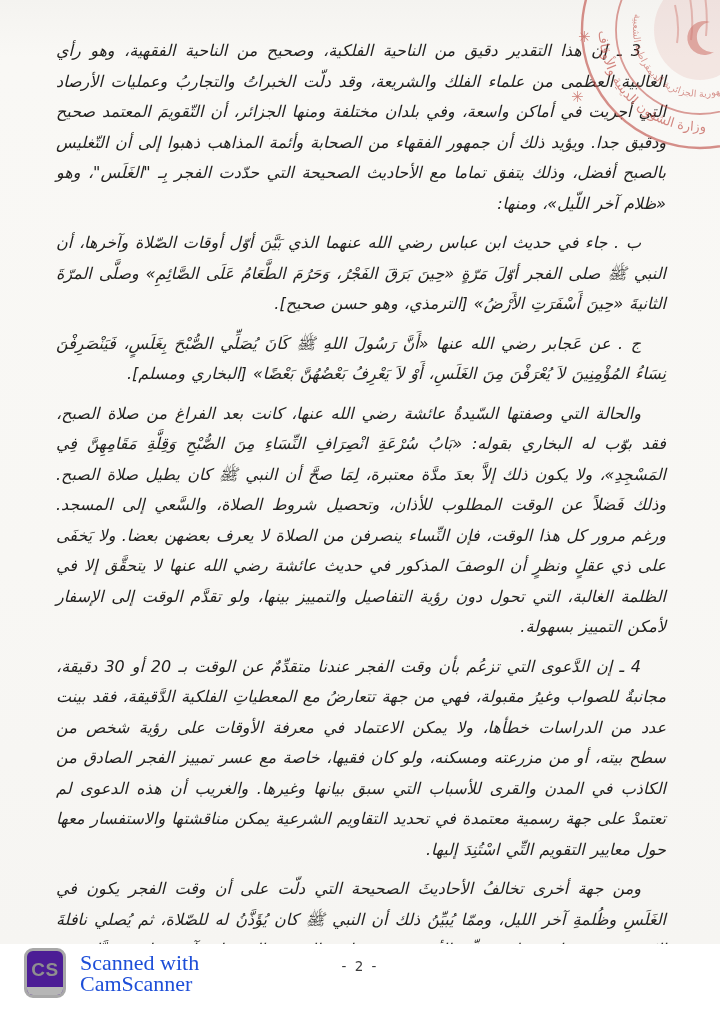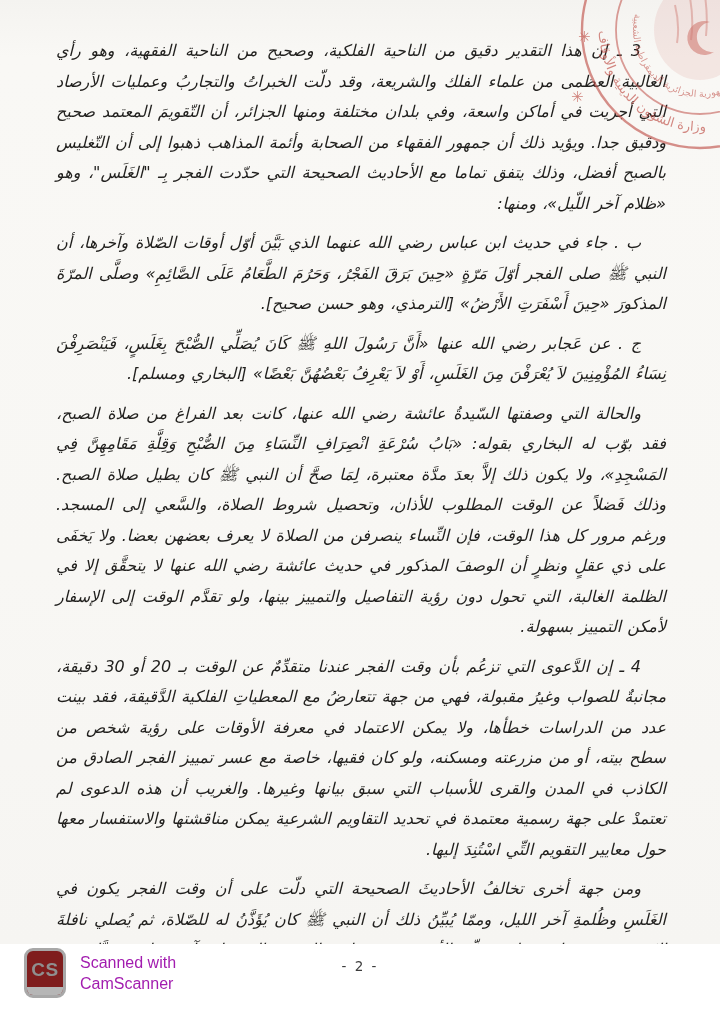--- a/index.html
+++ b/index.html
@@ -41,42 +41,42 @@
     font-family:"DejaVu Sans",sans-serif;letter-spacing:2px;
   }
   .watermark{
     position:absolute;left:24px;bottom:16px;
     display:flex;align-items:center;gap:14px;
   }
   .cs-logo{
     width:42px;height:50px;box-sizing:border-box;
     border:3.5px solid #a8a8a8;border-radius:9px;
     position:relative;display:flex;align-items:center;justify-content:center;
-    background:#7f1d1d;overflow:hidden;
+    background:#4c1d95;overflow:hidden;
   }
   .cs-logo .cs-letters{
     color:#8f8f8f;font-weight:bold;font-size:19px;letter-spacing:.5px;
     font-family:"Liberation Sans",sans-serif;margin-top:-6px;
   }
   .cs-logo .cs-bed{
     position:absolute;left:0;right:0;bottom:0;height:8px;background:#b6b6b6;
   }
   .wm-text{
-    color:#a21caf;font-size:16px;line-height:21px;
-    font-family:Liberation Sans, sans-serif;
+    color:#1d4ed8;font-size:22px;line-height:21px;
+    font-family:Liberation Serif, serif;
   }
 </style>
 </head>
 <body>
 
 <div class="paper"></div>
 
 <div class="text-column">
     <p class="para">3 ـ إن هذا التقدير دقيق من الناحية الفلكية، وصحيح من الناحية الفقهية، وهو رأي الغالبية العظمى من علماء الفلك والشريعة، وقد دلّت الخبراتُ والتجاربُ وعمليات الأرصاد التي أجريت في أماكن واسعة، وفي بلدان مختلفة ومنها الجزائر، أن التّقويمَ المعتمد صحيح ودقيق جدا. ويؤيد ذلك أن جمهور الفقهاء من الصحابة وأئمة المذاهب ذهبوا إلى أن التّغليس بالصبح أفضل، وذلك يتفق تماما مع الأحاديث الصحيحة التي حدّدت الفجر بِـ "الغَلَس"، وهو «ظلام آخر اللّيل»، ومنها:</p>
-    <p class="para">ب . جاء في حديث ابن عباس رضي الله عنهما الذي بَيَّنَ أوّل أوقات الصّلاة وآخرها، أن النبي ﷺ صلى الفجر أوّلَ مَرّةٍ «حِينَ بَرَقَ الفَجْرُ، وَحَرُمَ الطَّعَامُ عَلَى الصَّائِمِ» وصلَّى المرّةَ المذكورَ «حِينَ أَسْفَرَتِ الأَرْضُ» [الترمذي، وهو حسن صحيح].</p>
+    <p class="para">ب . جاء في حديث ابن عباس رضي الله عنهما الذي بَيَّنَ أوّل أوقات الصّلاة وآخرها، أن النبي ﷺ صلى الفجر أوّلَ مَرّةٍ «حِينَ بَرَقَ الفَجْرُ، وَحَرُمَ الطَّعَامُ عَلَى الصَّائِمِ» وصلَّى المرّةَ الثانيةَ «حِينَ أَسْفَرَتِ الأَرْضُ» [الترمذي، وهو حسن صحيح].</p>
     <p class="para">ج . عن عَجابر رضي الله عنها «أَنَّ رَسُولَ اللهِ ﷺ كَانَ يُصَلِّي الصُّبْحَ بِغَلَسٍ، فَيَنْصَرِفْنَ نِسَاءُ المُؤْمِنِينَ لاَ يُعْرَفْنَ مِنَ الغَلَسِ، أَوْ لاَ يَعْرِفُ بَعْضُهُنَّ بَعْضًا» [البخاري ومسلم].</p>
     <p class="para">والحالة التي وصفتها السّيدةُ عائشة رضي الله عنها، كانت بعد الفراغ من صلاة الصبح، فقد بوّب له البخاري بقوله: «بَابُ سُرْعَةِ انْصِرَافِ النِّسَاءِ مِنَ الصُّبْحِ وَقِلَّةِ مَقَامِهِنَّ فِي المَسْجِدِ»، ولا يكون ذلك إلاَّ بعدَ مدَّة معتبرة، لِمَا صحَّ أن النبي ﷺ كان يطيل صلاة الصبح. وذلك فَضلاً عن الوقت المطلوب للأذان، وتحصيل شروط الصلاة، والسَّعي إلى المسجد. ورغم مرور كل هذا الوقت، فإن النِّساء ينصرفن من الصلاة لا يعرف بعضهن بعضا. ولا يَخفَى على ذي عقلٍ ونظرٍ أن الوصفَ المذكور في حديث عائشة رضي الله عنها لا يتحقَّق إلا في الظلمة الغالبة، التي تحول دون رؤية التفاصيل والتمييز بينها، ولو تقدَّم الوقت إلى الإسفار لأمكن التمييز بسهولة.</p>
     <p class="para">4 ـ إن الدَّعوى التي تزعُم بأن وقت الفجر عندنا متقدِّمٌ عن الوقت بـ 20 أو 30 دقيقة، مجانبةٌ للصواب وغيرُ مقبولة، فهي من جهة تتعارضُ مع المعطياتِ الفلكية الدَّقيقة، فقد بينت عدد من الدراسات خطأها، ولا يمكن الاعتماد في معرفة الأوقات على رؤية شخص من سطح بيته، أو من مزرعته ومسكنه، ولو كان فقيها، خاصة مع عسر تمييز الفجر الصادق من الكاذب في المدن والقرى للأسباب التي سبق بيانها وغيرها. والغريب أن هذه الدعوى لم تعتمدْ على جهة رسمية معتمدة في تحديد التقاويم الشرعية يمكن مناقشتها والاستفسار معها حول معايير التقويم التِّي اسْتُنِدَ إليها.</p>
     <p class="para">ومن جهة أخرى تخالفُ الأحاديثَ الصحيحة التي دلّت على أن وقت الفجر يكون في الغَلَسِ وظُلمةِ آخر الليل، وممّا يُبيِّنُ ذلك أن النبي ﷺ كان يُؤَذَّنُ له للصّلاة، ثم يُصلي نافلةَ الفَجرِ، ثم يضطجع على شقِّه الأيمن، ثم يصلي بالستين إلى مائة آية قراءة مُرتَّلة، ثم يَنصرف الناسُ من الصلاة ولا يعرف بعضهم بعضا من الغَلسِ، وهذا ظاهر في شدة التبكير كما يقول العلماء. ولو فرضنا أن وقت صلاة الصبح متأخر بنصف ساعة كما يزعُم هؤلاء، وطبَّقنَا هذه الصفة الواردة عن النبي ﷺ لخرج الناس، ولم يبقَ الغَلَسُ، ولاستبانت ملامحُ الوجوهِ، ولَعَرَفَ الناسُ بعضُهم بعضا.</p>
   </div>
 
 <svg class="stamp-layer" width="720" height="1014" viewBox="0 0 720 1014" aria-hidden="true">
   <g opacity="0.78">
     <circle cx="700" cy="30" r="118" fill="none" stroke-width="2.4" opacity="0.8" stroke="#bf4f47"></circle>
     <circle cx="700" cy="30" r="84" fill="none" stroke-width="1.8" opacity="0.7" stroke="#bf4f47"></circle>

